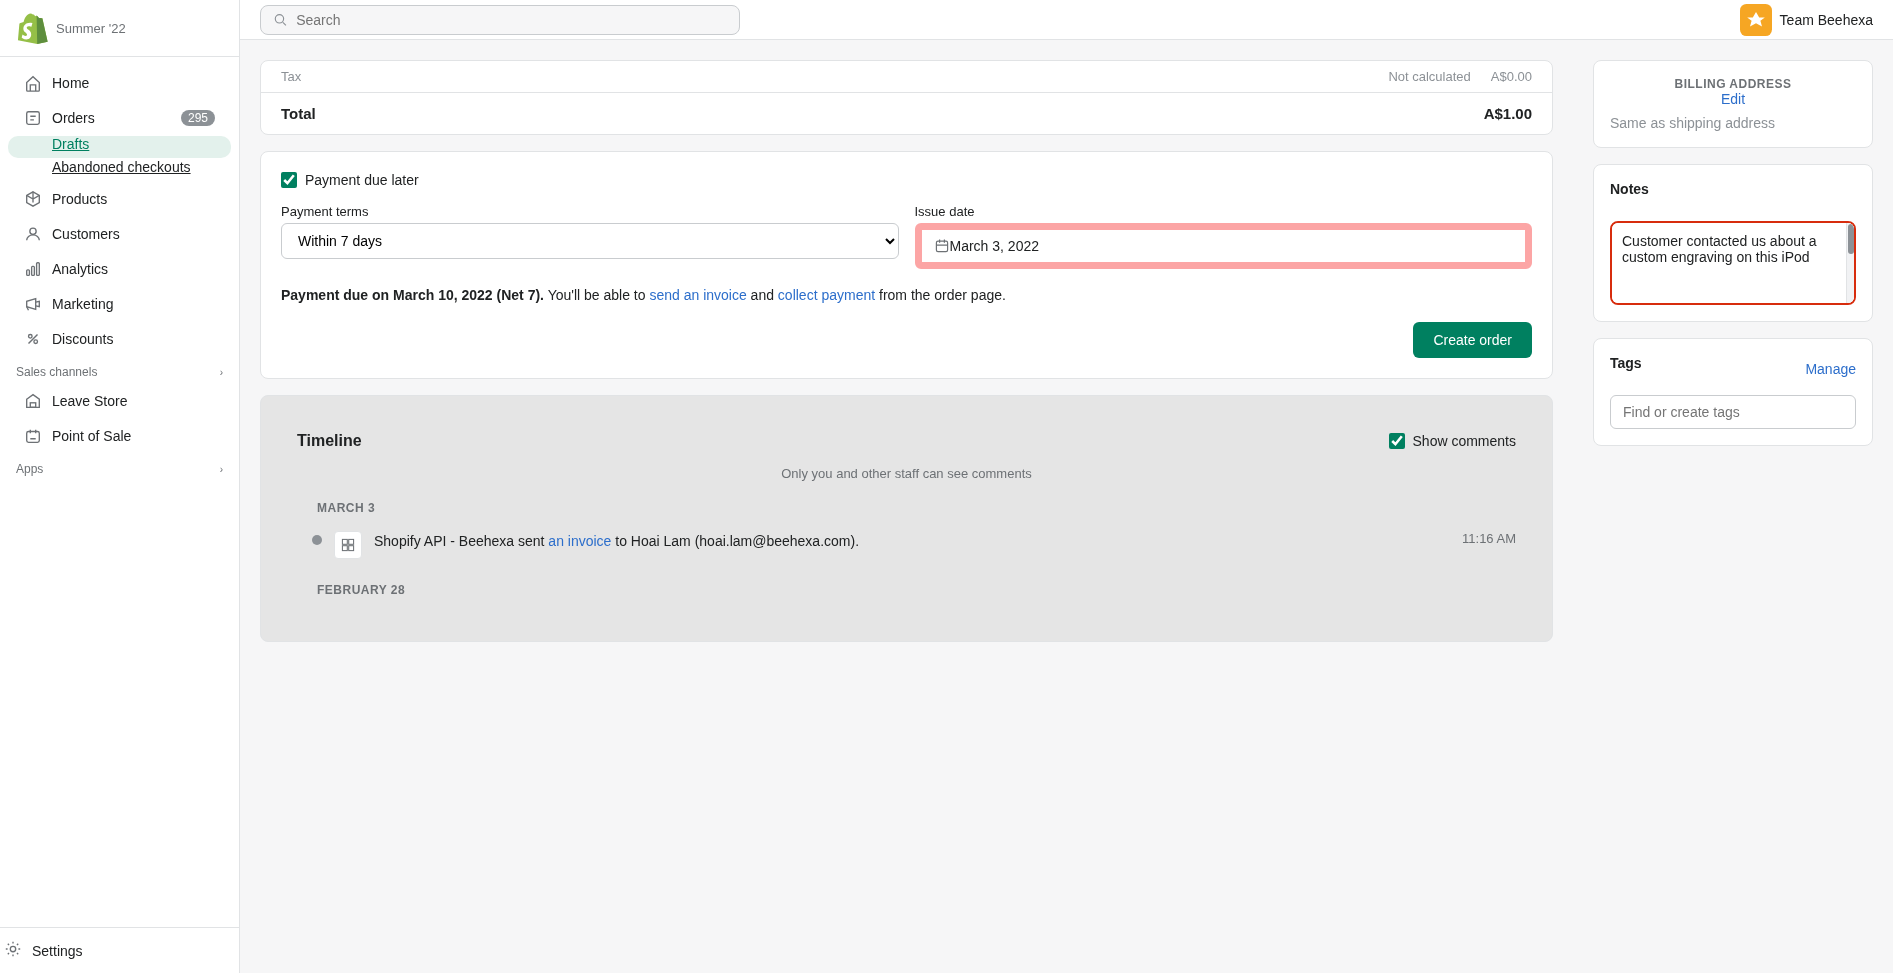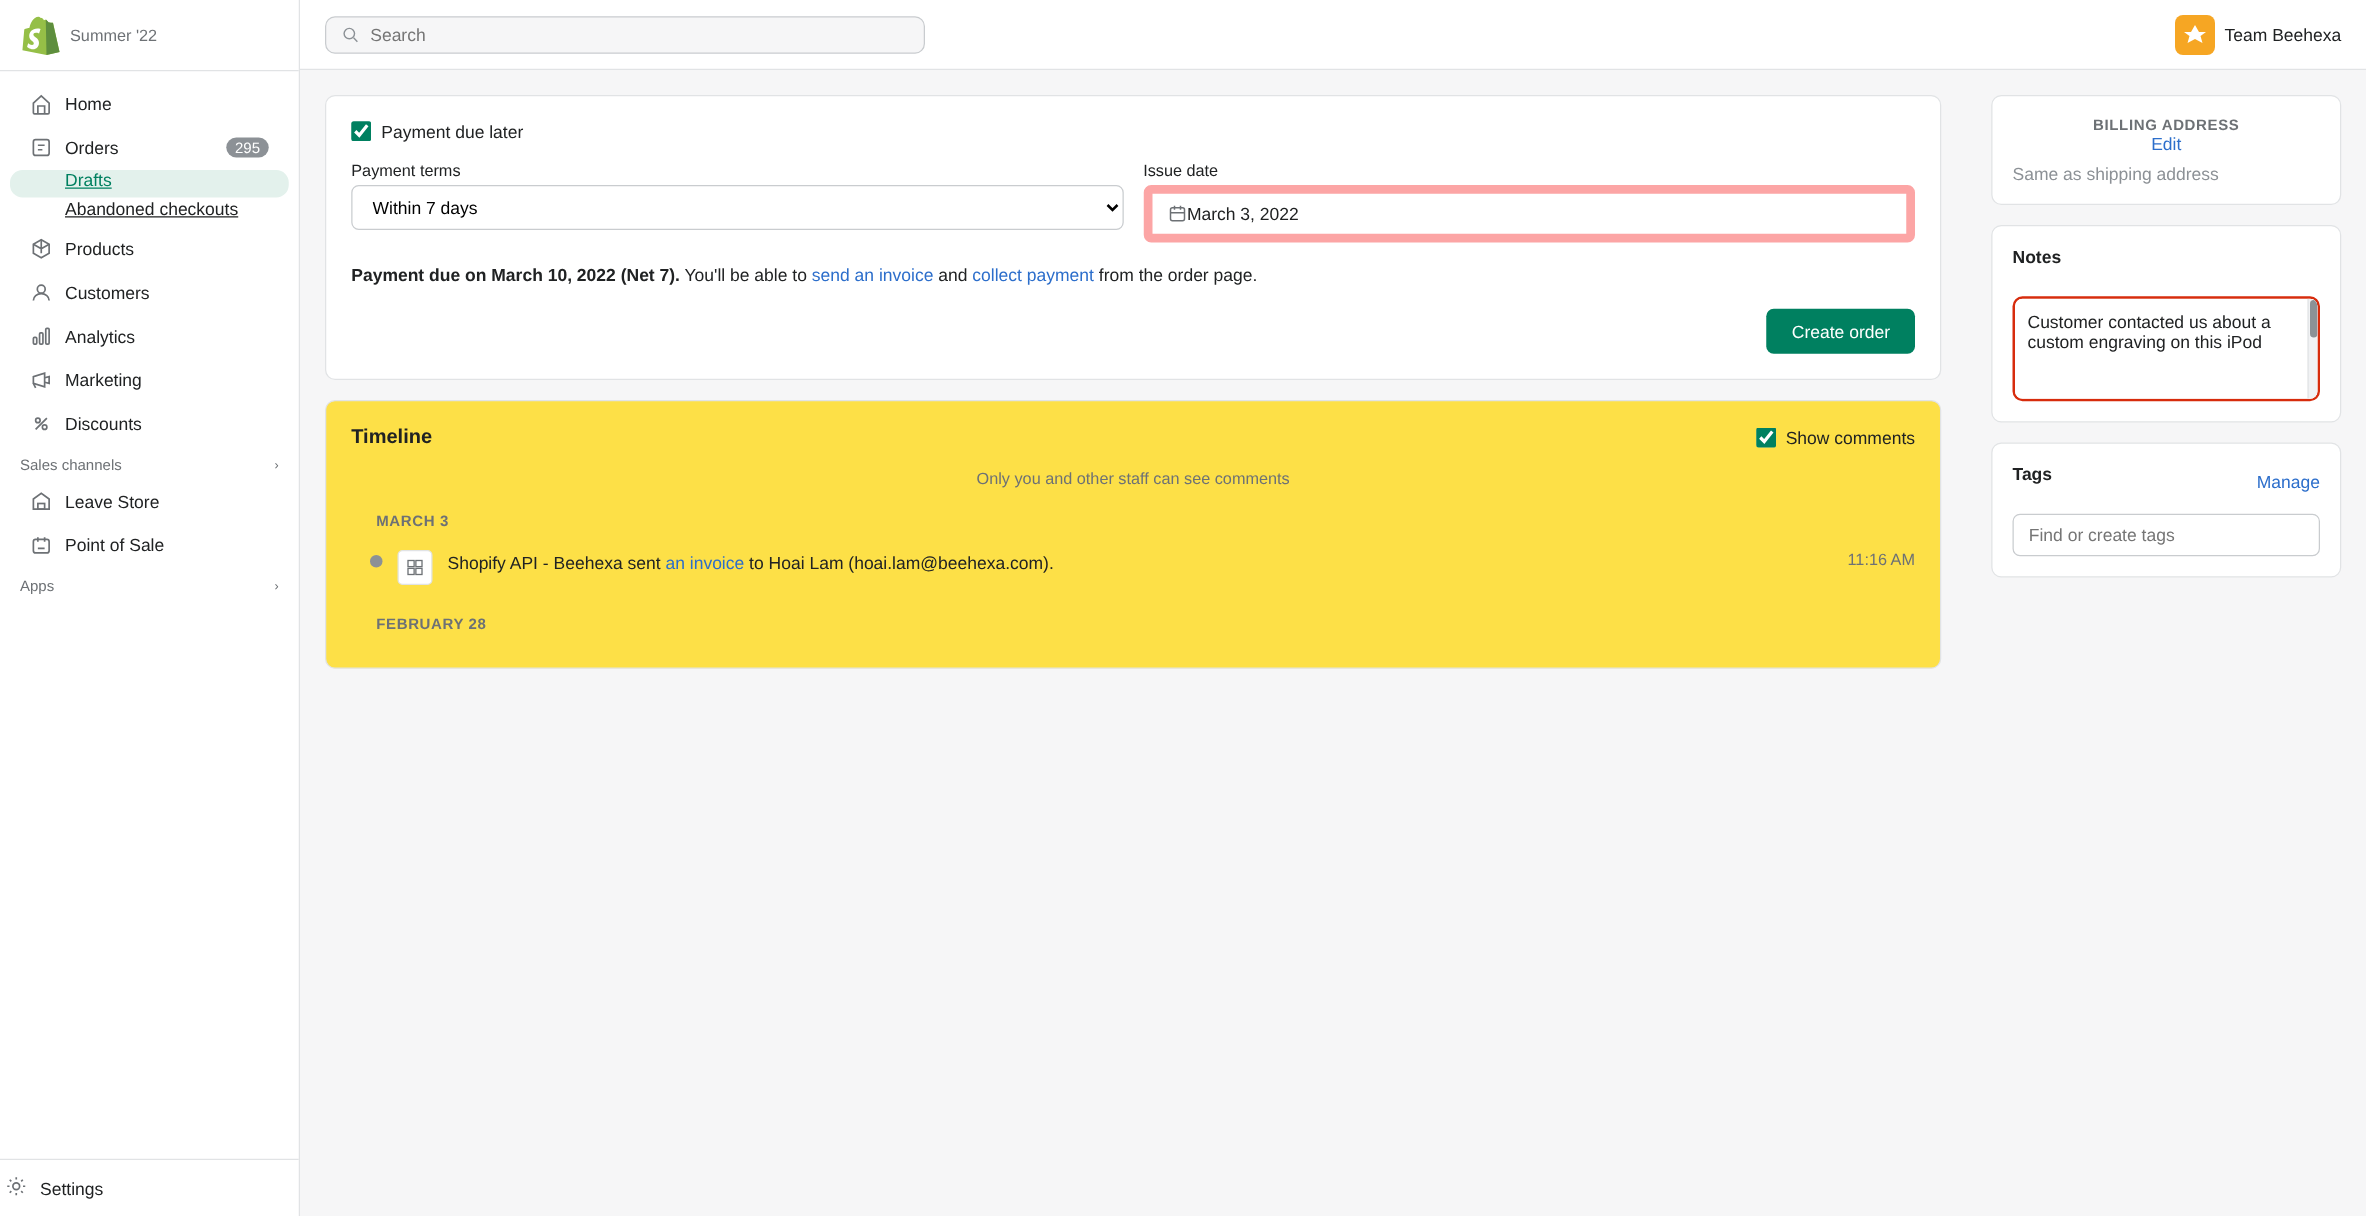--- a/index.html
+++ b/index.html
@@ -17,21 +17,21 @@
     .nav-item .icon { width: 18px; height: 18px; display: flex; align-items: center; justify-content: center; }
     .nav-sub-item { padding: 0 16px 6px 44px; cursor: pointer; color: #202223; font-size: 14px; border-radius: 10px; margin: 1px 8px; text-decoration: underline; }
     .nav-sub-item.active { color: #008060; font-weight: 500; background: #e3f1ec; }
     .nav-section { padding: 8px 16px 4px; font-size: 12px; color: #6d7175; display: flex; align-items: center; justify-content: space-between; }
     .nav-section .chevron { font-size: 10px; }
     .sidebar-footer { padding: 12px 4px; border-top: 1px solid #e1e3e5; }
     .settings-item { display: flex; align-items: center; gap: 10px; cursor: pointer; color: #202223; font-size: 14px; }
 
     
     .main { flex: 1; display: flex; flex-direction: column; overflow: hidden; }
-    .topbar { background: white; border-bottom: 1px solid #e1e3e5; padding: 8px 20px; display: flex; align-items: center; justify-content: space-between; height: 56px; }
+    .topbar { background: white; border-bottom: 1px solid #e1e3e5; padding: 8px 20px; display: flex; align-items: center; justify-content: space-between; height: 40px; }
     .search-bar { display: flex; align-items: center; gap: 8px; background: #f6f6f7; border: 1px solid #c9cccf; border-radius: 8px; padding: 6px 12px; width: 480px; }
     .search-bar input { border: none; background: transparent; outline: none; font-size: 14px; width: 100%; color: #202223; }
     .topbar-right { display: flex; align-items: center; gap: 12px; }
     .team-badge { display: flex; align-items: center; gap: 8px; cursor: pointer; }
     .team-icon { width: 32px; height: 32px; }
 
     
     .content-area { flex: 1; display: flex; overflow: hidden; }
     .main-content { flex: 1; overflow-y: auto; padding: 20px; }
     .right-panel { width: 320px; overflow-y: auto; padding: 20px; flex-shrink: 0; display: flex; flex-direction: column; gap: 16px; }
@@ -50,21 +50,21 @@
     .payment-field { flex: 1; }
     .payment-field label { display: block; font-size: 13px; color: #202223; margin-bottom: 4px; font-weight: 500; }
     .payment-field select { width: 100%; padding: 8px 12px; border: 1px solid #c9cccf; border-radius: 6px; font-size: 14px; background: white; }
     .payment-field .date-input { display: flex; align-items: center; gap: 0; padding: 8px 12px; border: 7px solid #fca5a5; border-radius: 6px; background: white; }
     .payment-info { font-size: 14px; color: #202223; line-height: 1.5; }
     .payment-info a { color: #2c6ecb; text-decoration: none; }
     .create-order-row { display: flex; justify-content: flex-end; margin-top: 16px; }
     .btn-primary { background: #008060; color: white; border: none; border-radius: 6px; padding: 10px 20px; font-size: 14px; font-weight: 500; cursor: pointer; }
 
     
-    .timeline-section { background: #fde047; border-radius: 8px; border: 1px solid #e1e3e5; padding: 20px; }
+    .timeline-section { background: #e5e5e5; border-radius: 8px; border: 1px solid #e1e3e5; padding: 36px; }
     .timeline-header { display: flex; align-items: center; justify-content: space-between; margin-bottom: 16px; }
     .timeline-header h3 { font-size: 16px; font-weight: 600; }
     .show-comments { display: flex; align-items: center; gap: 8px; font-size: 14px; }
     .show-comments input[type="checkbox"] { width: 16px; height: 16px; accent-color: #008060; }
     .comment-box { display: flex; align-items: flex-start; gap: 12px; margin-bottom: 16px; }
     .avatar { width: 36px; height: 36px; border-radius: 50%; background: #f6a623; display: flex; align-items: center; justify-content: center; flex-shrink: 0; }
     .comment-input-area { flex: 1; border: 1px solid #c9cccf; border-radius: 8px; overflow: hidden; }
     .comment-input { width: 100%; border: none; padding: 10px 12px; font-size: 14px; outline: none; resize: none; min-height: 42px; color: #8c9196; }
     .comment-toolbar { display: flex; align-items: center; justify-content: space-between; padding: 6px 10px; border-top: 1px solid #e1e3e5; background: #f9fafb; }
     .comment-icons { display: flex; gap: 8px; }
@@ -257,20 +257,34 @@
         </div>
         <span>Team Beehexa</span>
       </div>
     </div>
   </div>
 
   <div class="content-area">
 
     <div class="main-content">
 
+      <div class="order-summary">
+        <div class="faded-row">
+          <span>Tax</span>
+          <span style="display:flex;gap:20px;">
+            <span style="color:#8c9196;">Not calculated</span>
+            <span style="color:#8c9196;">A$0.00</span>
+          </span>
+        </div>
+        <div style="border-top: 1px solid #e1e3e5;"></div>
+        <div class="total-row bold">
+          <span>Total</span>
+          <span>A$1.00</span>
+        </div>
+      </div>
 
       <div class="payment-section">
         <div class="checkbox-row">
           <input type="checkbox" checked="" style="">
           <span>Payment due later</span>
         </div>
 
         <div class="payment-terms-row">
           <div class="payment-field">
             <label>Payment terms</label>

